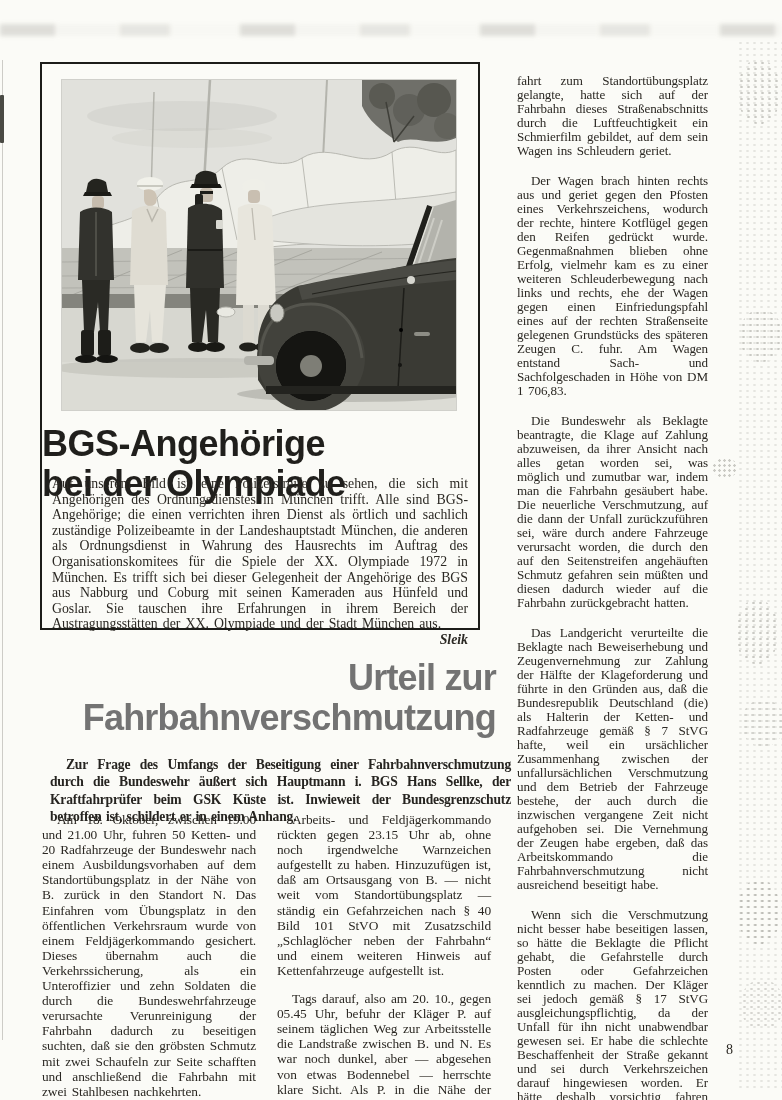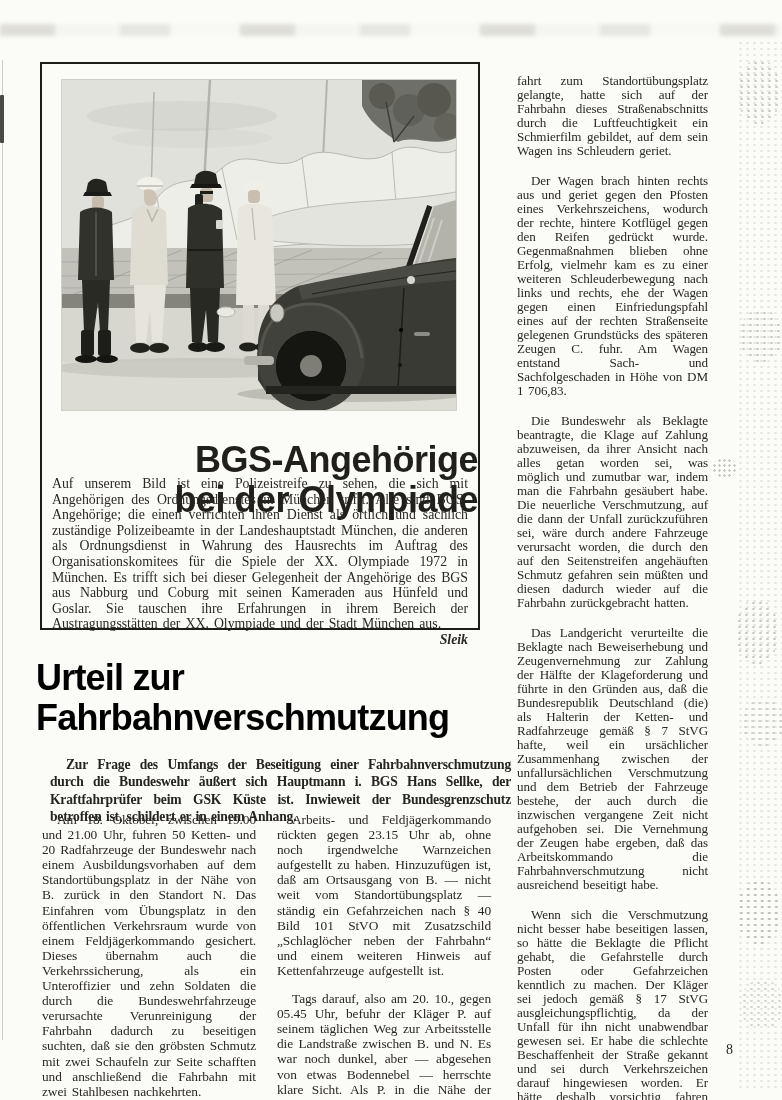--- a/index.html
+++ b/index.html
@@ -33,34 +33,34 @@
   .photo-frame{
     position:absolute;left:40px;top:62px;width:440px;height:568px;
     border:2px solid #1c1c19;box-sizing:border-box;background:#fbfbf7;
   }
   .photo{
     position:absolute;left:20px;top:16px;width:394px;height:330px;
     box-shadow:0 0 0 1px rgba(80,80,70,.25);
   }
   .photo svg{display:block;}
   .box-headline{
-    position:absolute;left:0;top:376px;width:100%;text-align:right;
+    position:absolute;left:0;top:360px;width:100%;text-align:left;
     font-family:"Liberation Sans","DejaVu Sans",sans-serif;
     font-weight:700;font-size:36px;line-height:40px;letter-spacing:-.5px;color:#201f1c;
   }
   .caption{
     position:absolute;left:10px;top:412px;width:416px;margin:0;
     font-size:13.8px;line-height:15.6px;text-align:justify;word-spacing:1.6px;color:#2b2823;
   }
   .caption .credit{float:right;font-style:italic;font-weight:700;padding-left:10px;}
   
   .article-headline{
-    position:absolute;left:36px;top:658px;width:460px;text-align:left;
+    position:absolute;left:36px;top:658px;width:460px;text-align:right;
     font-family:"Liberation Sans","DejaVu Sans",sans-serif;
-    font-weight:700;font-size:36px;line-height:40px;letter-spacing:-.8px;color:#000000;
+    font-weight:700;font-size:36px;line-height:40px;letter-spacing:-.8px;color:#737373;
   }
   .hl-line{display:block;}
   .article-intro{
     position:absolute;left:36px;top:742px;width:461px;margin:14px;
     font-weight:700;font-size:13.6px;line-height:17.3px;letter-spacing:-.2px;
     text-align:justify;text-indent:16px;word-spacing:1.2px;color:#262420;
   }
   .col{position:absolute;top:806px;width:226px;}
   .col-left{left:36px;} .col-mid{left:271px;}
   .col p{margin:6px;font-size:13.4px;line-height:15.1px;text-align:justify;

